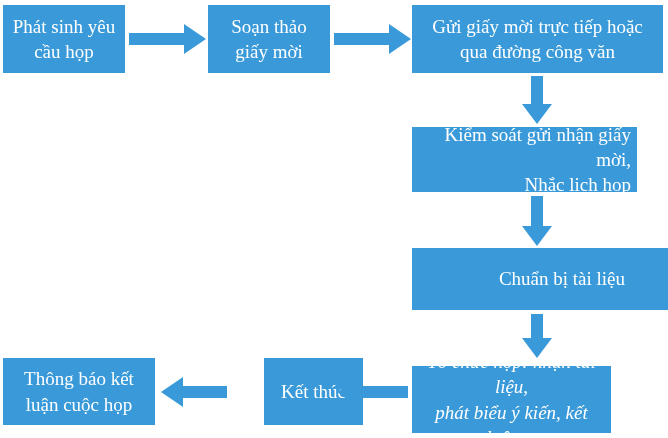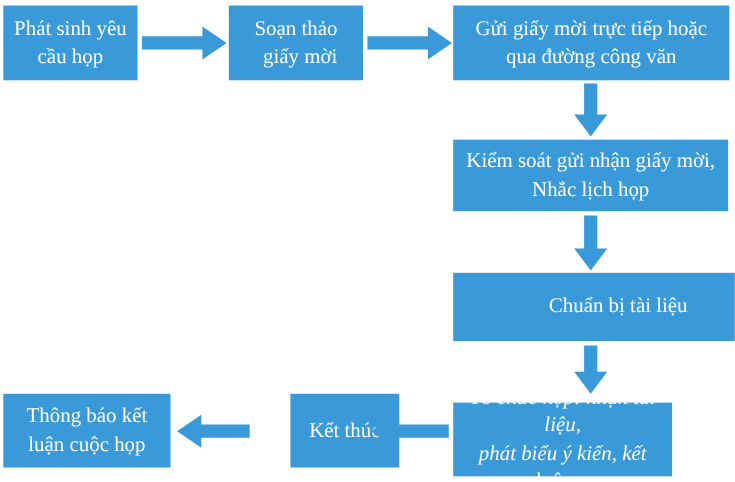--- a/index.html
+++ b/index.html
@@ -41,25 +41,25 @@
     overflow: visible;
   }
 </style>
 </head>
 <body>
 
 <div id="canvas">
   <div id="nodes-layer">
       <div class="node" style="left: 3px; top: 5px; width: 122px; height: 68px; background: rgb(58, 154, 217); color: rgb(255, 255, 255);">Phát sinh yêu
 cầu họp</div>
-      <div class="node" style="left: 208px; top: 5px; width: 122px; height: 68px; background: rgb(58, 154, 217); color: rgb(255, 255, 255); text-align: right;">Soạn thảo
+      <div class="node" style="left: 208px; top: 5px; width: 122px; height: 68px; background: rgb(58, 154, 217); color: rgb(255, 255, 255);">Soạn thảo
 giấy mời</div>
       <div class="node" style="left: 412px; top: 5px; width: 251px; height: 68px; background: rgb(58, 154, 217); color: rgb(255, 255, 255);">Gửi giấy mời trực tiếp hoặc
 qua đường công văn</div>
-      <div class="node" style="left: 412px; top: 127px; width: 250px; height: 65px; background: rgb(58, 154, 217); color: rgb(255, 255, 255);">Kiểm soát gửi nhận giấy mời,
+      <div class="node" style="left: 412px; top: 127px; width: 225px; height: 65px; background: rgb(58, 154, 217); color: rgb(255, 255, 255); text-align: right;">Kiểm soát gửi nhận giấy mời,
 Nhắc lịch họp</div>
       <div class="node" style="left: 412px; top: 248px; width: 300px; height: 62px; background: rgb(58, 154, 217); color: rgb(255, 255, 255);">Chuẩn bị tài liệu</div>
       <div class="node" style="left: 412px; top: 366px; width: 199px; height: 67px; background: rgb(58, 154, 217); color: rgb(255, 255, 255); font-style: italic;">Tổ chức họp: nhận tài liệu,
 phát biểu ý kiến, kết luận…</div>
       <div class="node" style="left: 232px; top: 358px; width: 99px; height: 67px; background: rgb(58, 154, 217); color: rgb(255, 255, 255); margin-left: 32px;">Kết thúc</div>
       <div class="node" style="left: 3px; top: 358px; width: 152px; height: 67px; background: rgb(58, 154, 217); color: rgb(255, 255, 255);">Thông báo kết
 luận cuộc họp</div>
     </div>
   <div id="arrows-layer">
       <div class="arrow" style="left: 129px; top: 24px; width: 77px; height: 30px;">

